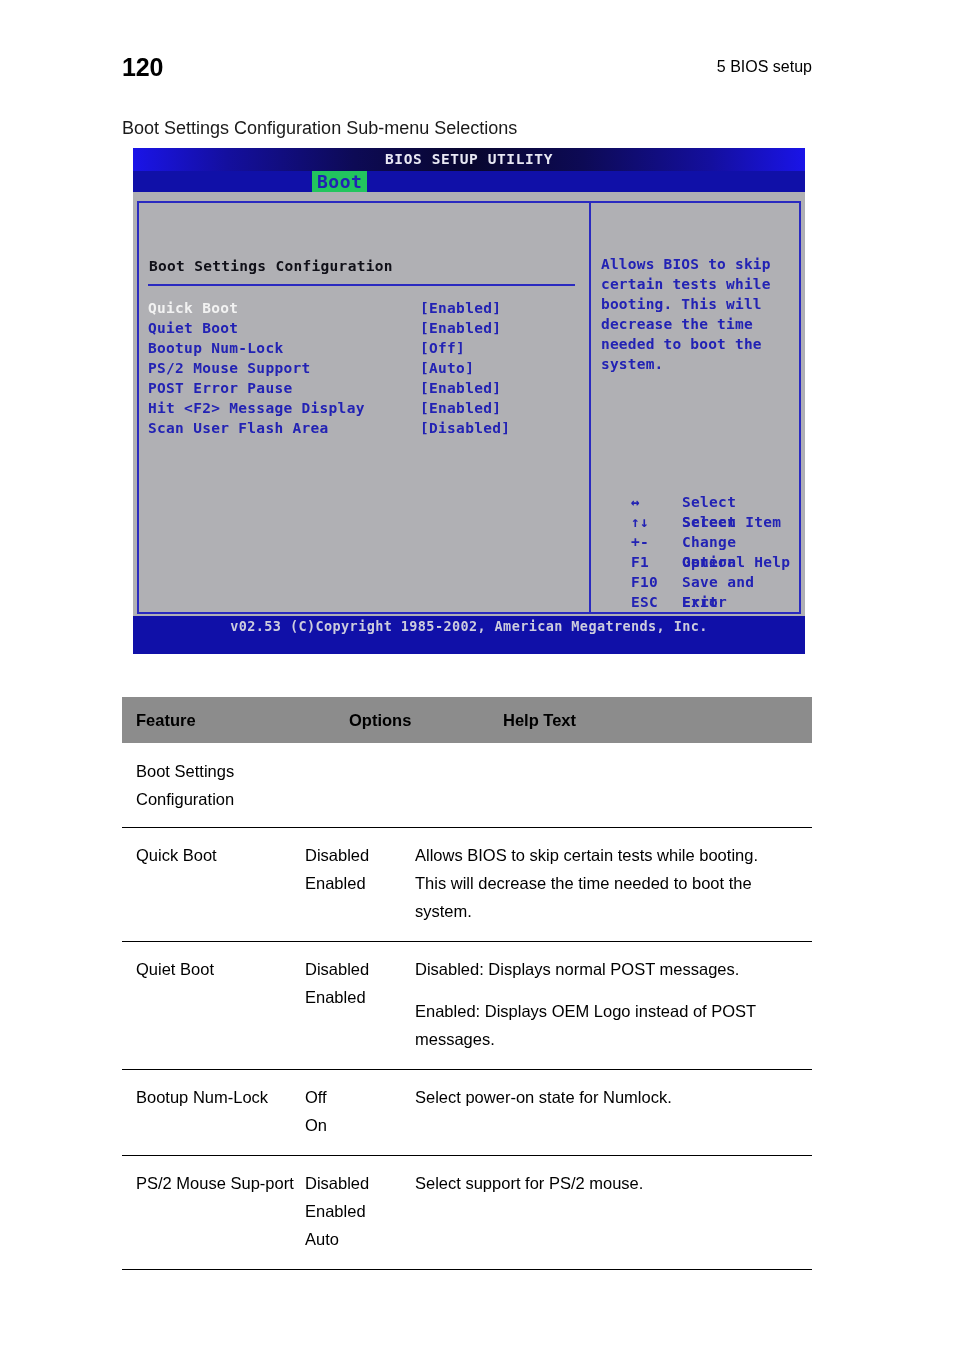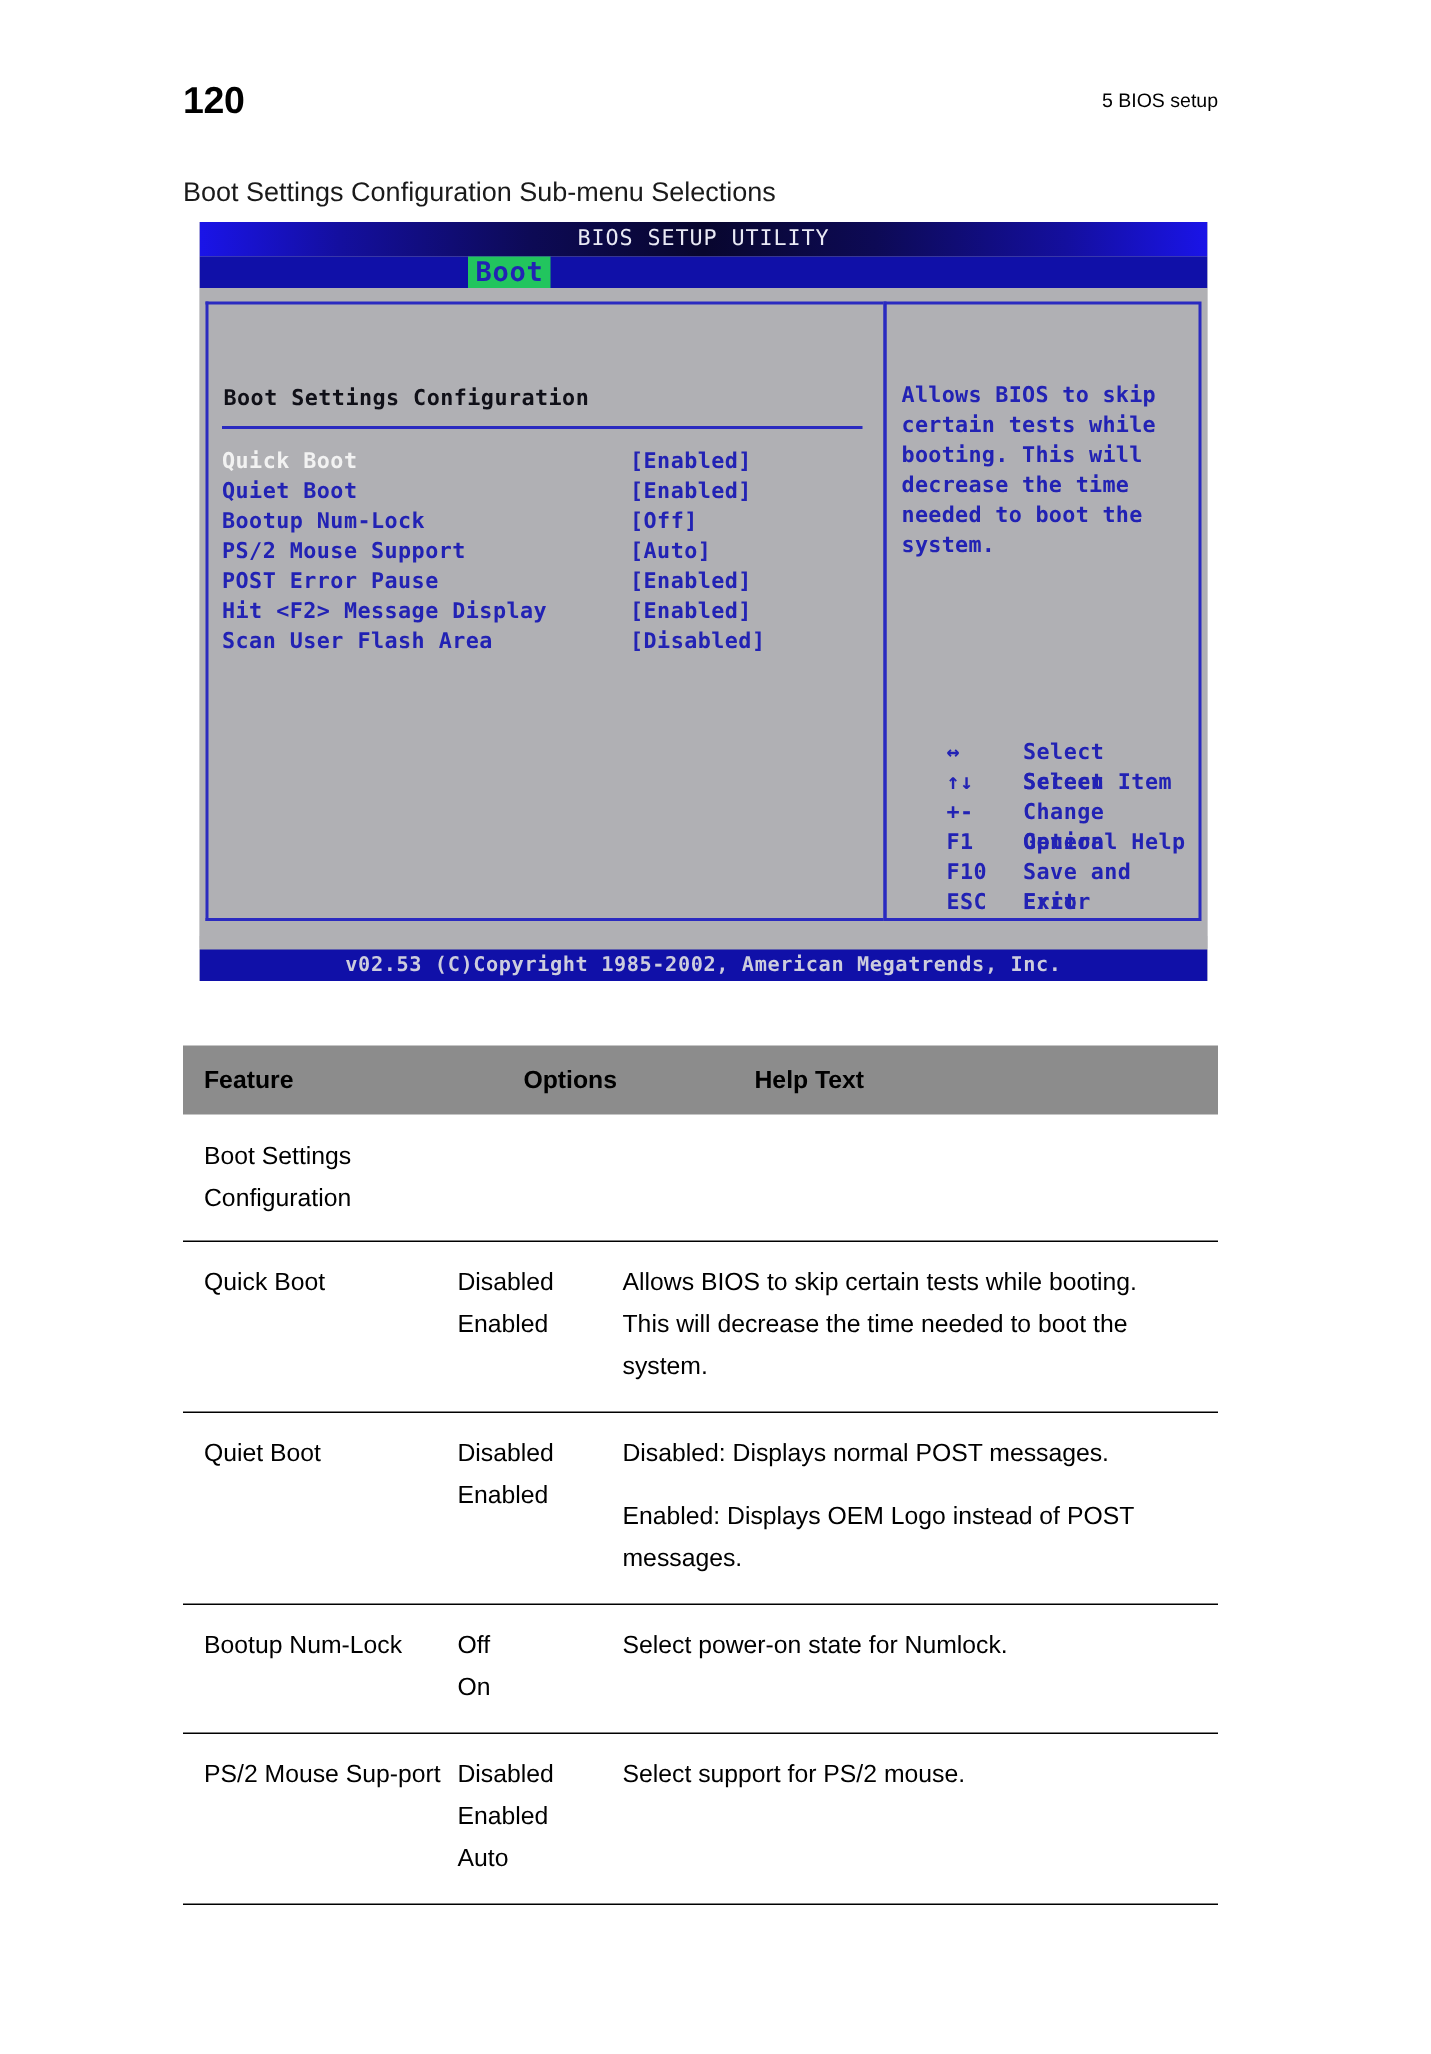--- a/index.html
+++ b/index.html
@@ -30,21 +30,21 @@
     top: 0;
     font-size: 25px;
     font-weight: 700;
     letter-spacing: -0.2px;
     line-height: 34px;
   }
   .page-chapter {
     position: absolute;
     right: 0;
     top: 0;
-    font-size: 13px;
+    font-size: 16px;
     line-height: 34px;
     text-align: right;
   }
 
   
   .section-caption {
     position: absolute;
     left: 122px;
     top: 115px;
     font-size: 18px;
@@ -71,21 +71,21 @@
     height: 23px;
     background: linear-gradient(to right,
         #1a14e8 0%, #140f9e 14%, #0d0a55 33%,
         #08062e 50%,
         #0d0a55 67%, #140f9e 86%, #1a14e8 100%);
     color: #e8e8f4;
     font-size: 14.5px;
     line-height: 23px;
     text-align: center;
     letter-spacing: 0.6px;
-    font-weight: 400;
+    font-weight: 700;
   }
   .bios-menubar {
     position: absolute;
     left: 0; top: 23px;
     width: 100%;
     height: 21px;
     background: #1010a8;
   }
   .bios-menubar-tab {
     position: absolute;
@@ -203,21 +203,21 @@
   }
   .bios-key-row { position: relative; height: 20px; }
   .bios-key-row .k { position: absolute; left: 30px; }
   .bios-key-row .d { position: absolute; left: 81px; }
 
   .bios-footerbar {
     position: absolute;
     left: 0;
     bottom: 0;
     width: 100%;
-    height: 21px;
+    height: 38px;
     background: #1010a8;
     color: #ccccdd;
     font-size: 13.5px;
     line-height: 21px;
     text-align: center;
     letter-spacing: 0.4px;
     font-weight: 700;
   }
   .bios-footer-gap {
     position: absolute;

